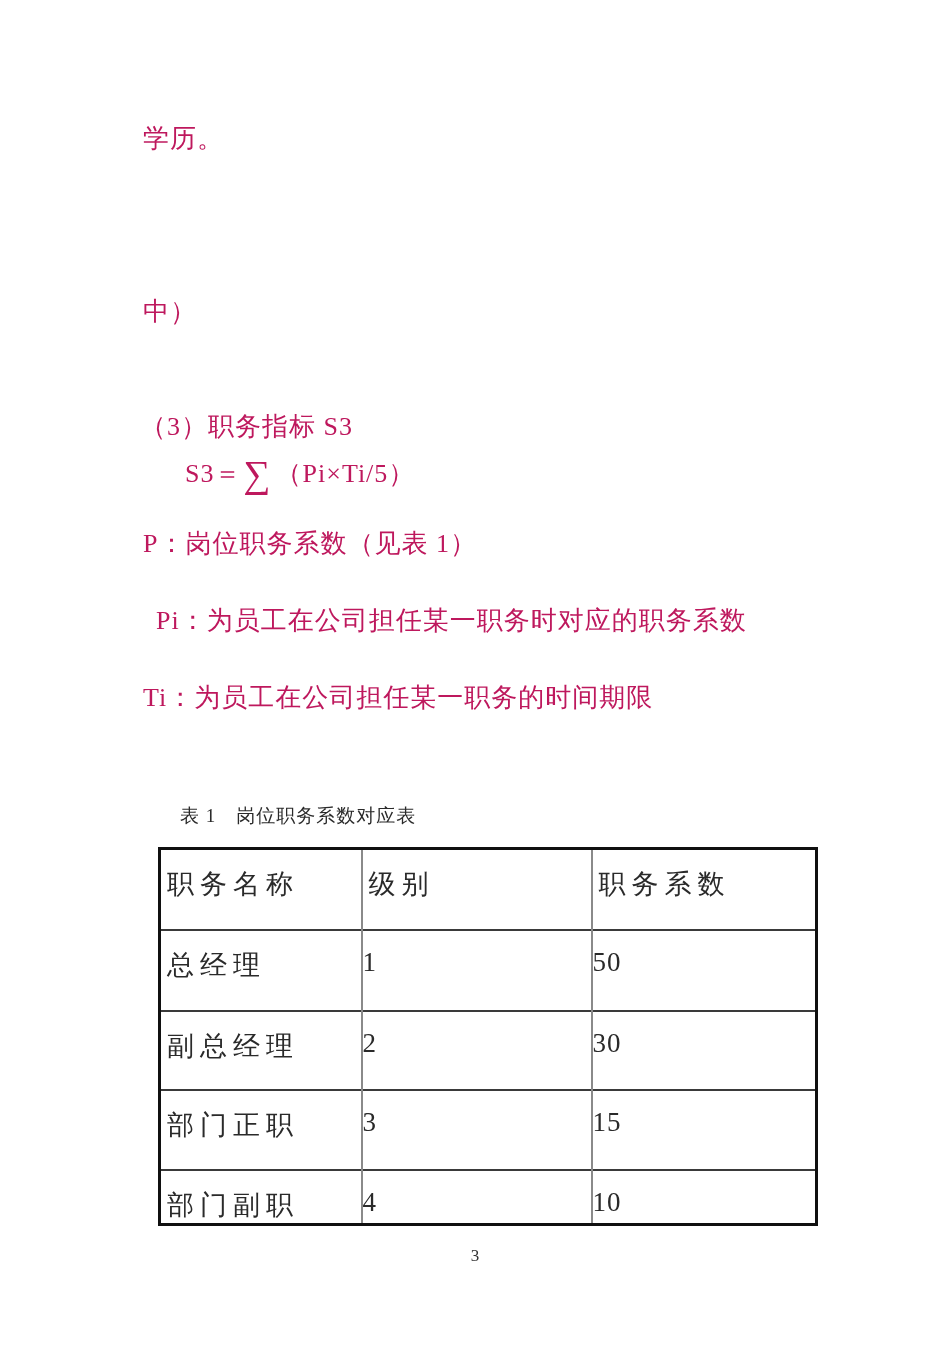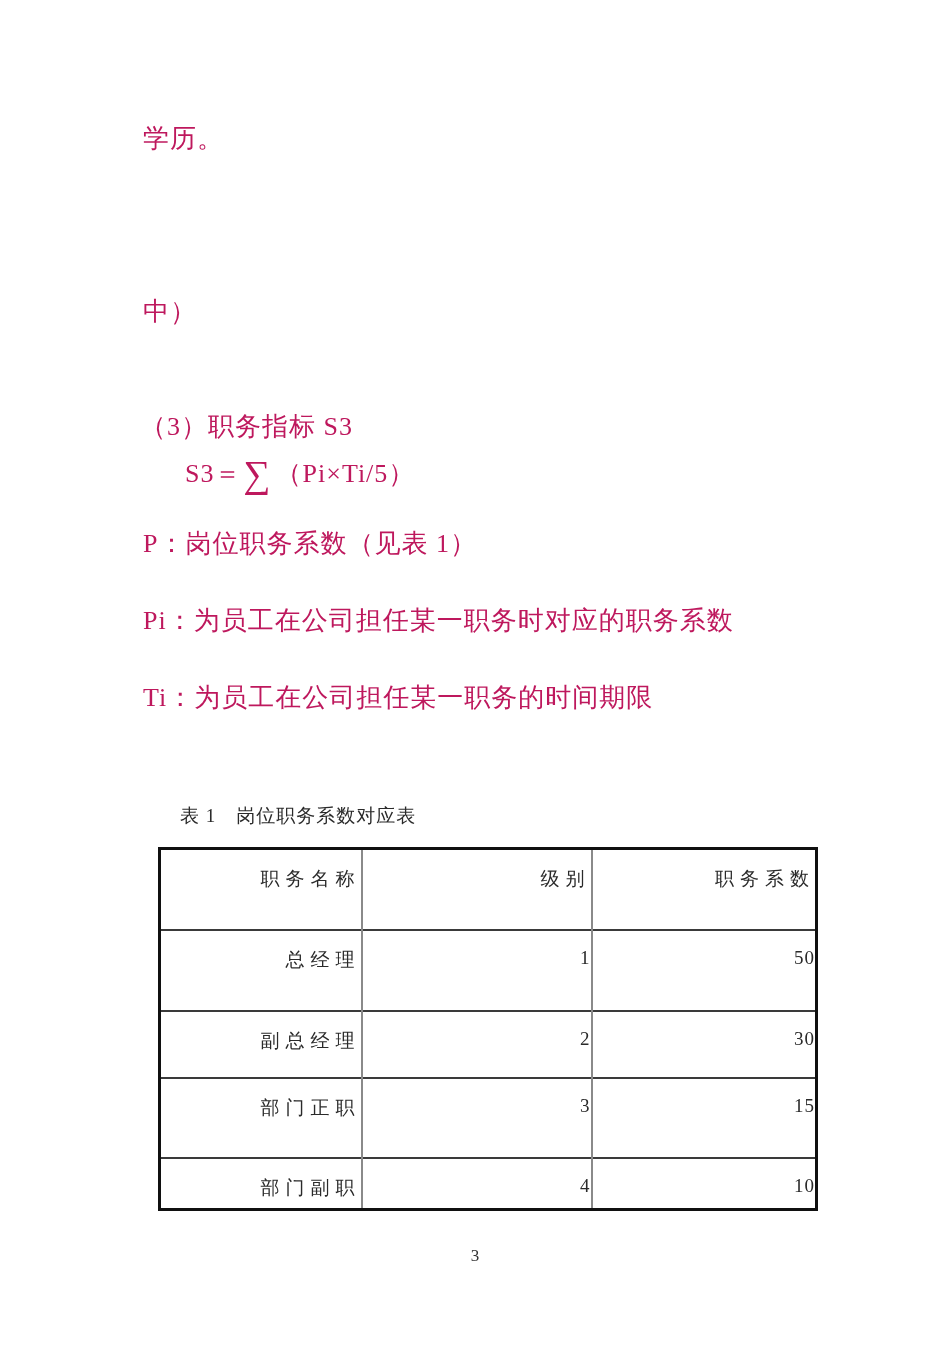--- a/index.html
+++ b/index.html
@@ -20,21 +20,21 @@
     letter-spacing: 1px;
     white-space: nowrap;
     color: #be185d;
   }
   .l1 { left: 143px; top: 122px; }
   .l2 { left: 198px; top: 205px; letter-spacing: -1.5px; font-size: 25px; }
   .l3 { left: 143px; top: 295px; }
   .l4 { left: 140px; top: 382px; margin-top: 28px; }
   .l5 { left: 185px; top: 452px; line-height: 44px; }
   .l6 { left: 143px; top: 527px; }
-  .l7 { left: 143px; top: 604px; text-align: center; }
+  .l7 { left: 156px; top: 604px; text-align: center; }
   .l8 { left: 143px; top: 681px; }
   .sigma {
     font-size: 38px;
     vertical-align: -5px;
     padding: 0 4px 0 2px;
   }
   .table-caption {
     position: absolute;
     left: 180px;
     top: 803px;
@@ -49,34 +49,34 @@
     top: 847px;
     width: 657px;
     table-layout: fixed;
     border-collapse: collapse;
     border: 3px solid #101010;
   }
   table.coef th, table.coef td {
     border-left: 2px solid #8a8a8a;
     border-top: 2px solid #3a3a3a;
     vertical-align: top;
-    text-align: right;
+    text-align: left;
     font-weight: normal;
-    font-size: 19px;
+    font-size: 27px;
     padding-top: 16px;
     color: #2a2a2a;
   }
   table.coef th { letter-spacing: 6px; text-indent: 6px; }
   table.coef td.zh { letter-spacing: 6px; text-indent: 6px; }
   table.coef td.num { letter-spacing: 1px; }
   table.coef th:first-child, table.coef td:first-child { border-left: none; }
   table.coef tr.hdr th { border-top: none; }
   tr.hdr  { height: 81px; }
   tr.r1   { height: 81px; }
-  tr.r2   { height: 67px; }
+  tr.r2   { height: 79px; }
   tr.r3   { height: 80px; }
   tr.r4   { height: 52px; }
   .page-number {
     position: absolute;
     left: 0;
     top: 1246px;
     width: 100%;
     text-align: center;
     font-size: 17px;
     color: #333333;

